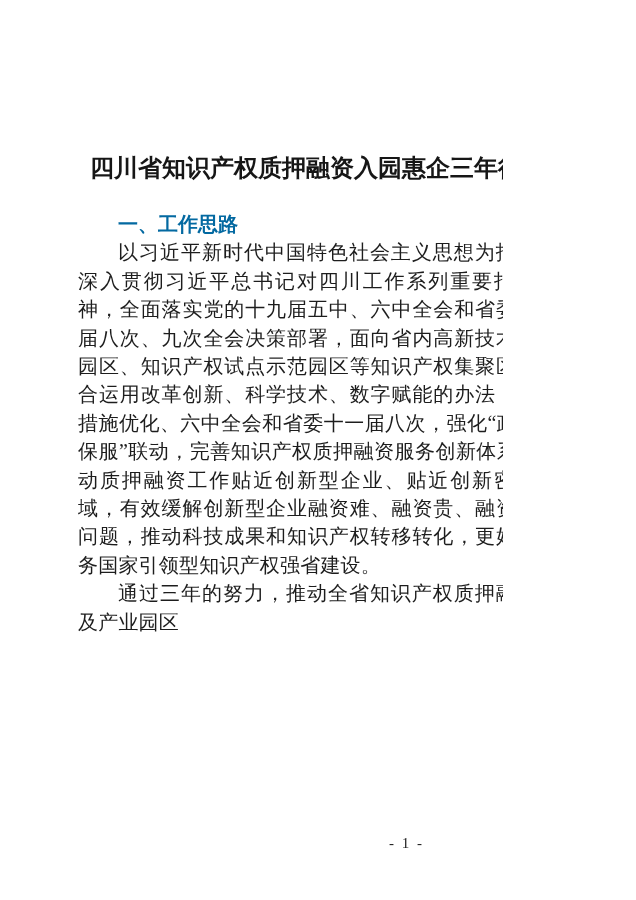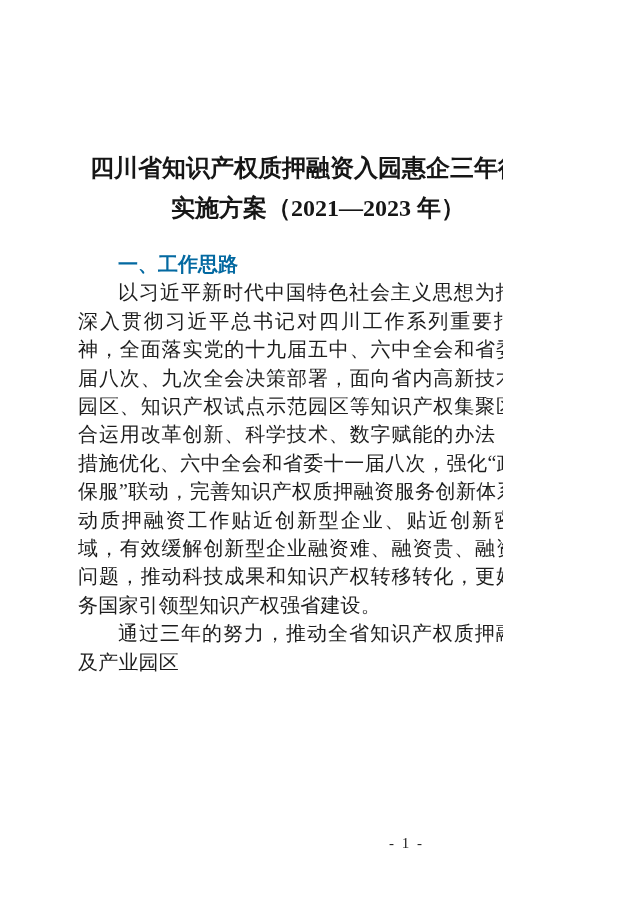--- a/index.html
+++ b/index.html
@@ -67,21 +67,20 @@
     font-family: "Liberation Serif", "DejaVu Serif", serif;
   }
 </style>
 </head>
 <body>
 
 <div class="page">
   <div class="content">
     <h1 class="doc-title">
       <span class="title-line">四川省知识产权质押融资入园惠企三年行动</span>
-      <span class="title-line">实施方案（2021—2023 年）</span>
     </h1>
 
 
     <h2 class="heading">一、工作思路</h2>
 
     <p class="para">以习近平新时代中国特色社会主义思想为指导，深入贯彻习近平总书记对四川工作系列重要指示精神，全面落实党的十九届五中、六中全会和省委十一届八次、九次全会决策部署，面向省内高新技术产业园区、知识产权试点示范园区等知识产权集聚区，综合运用改革创新、科学技术、数字赋能的办法，实施措施优化、六中全会和省委十一届八次，强化“政企银保服”联动，完善知识产权质押融资服务创新体系，推动质押融资工作贴近创新型企业、贴近创新密集区域，有效缓解创新型企业融资难、融资贵、融资慢的问题，推动科技成果和知识产权转移转化，更好地服务国家引领型知识产权强省建设。</p>
 
 
     <p class="para">通过三年的努力，推动全省知识产权质押融资惠及产业园区</p>
   </div>

